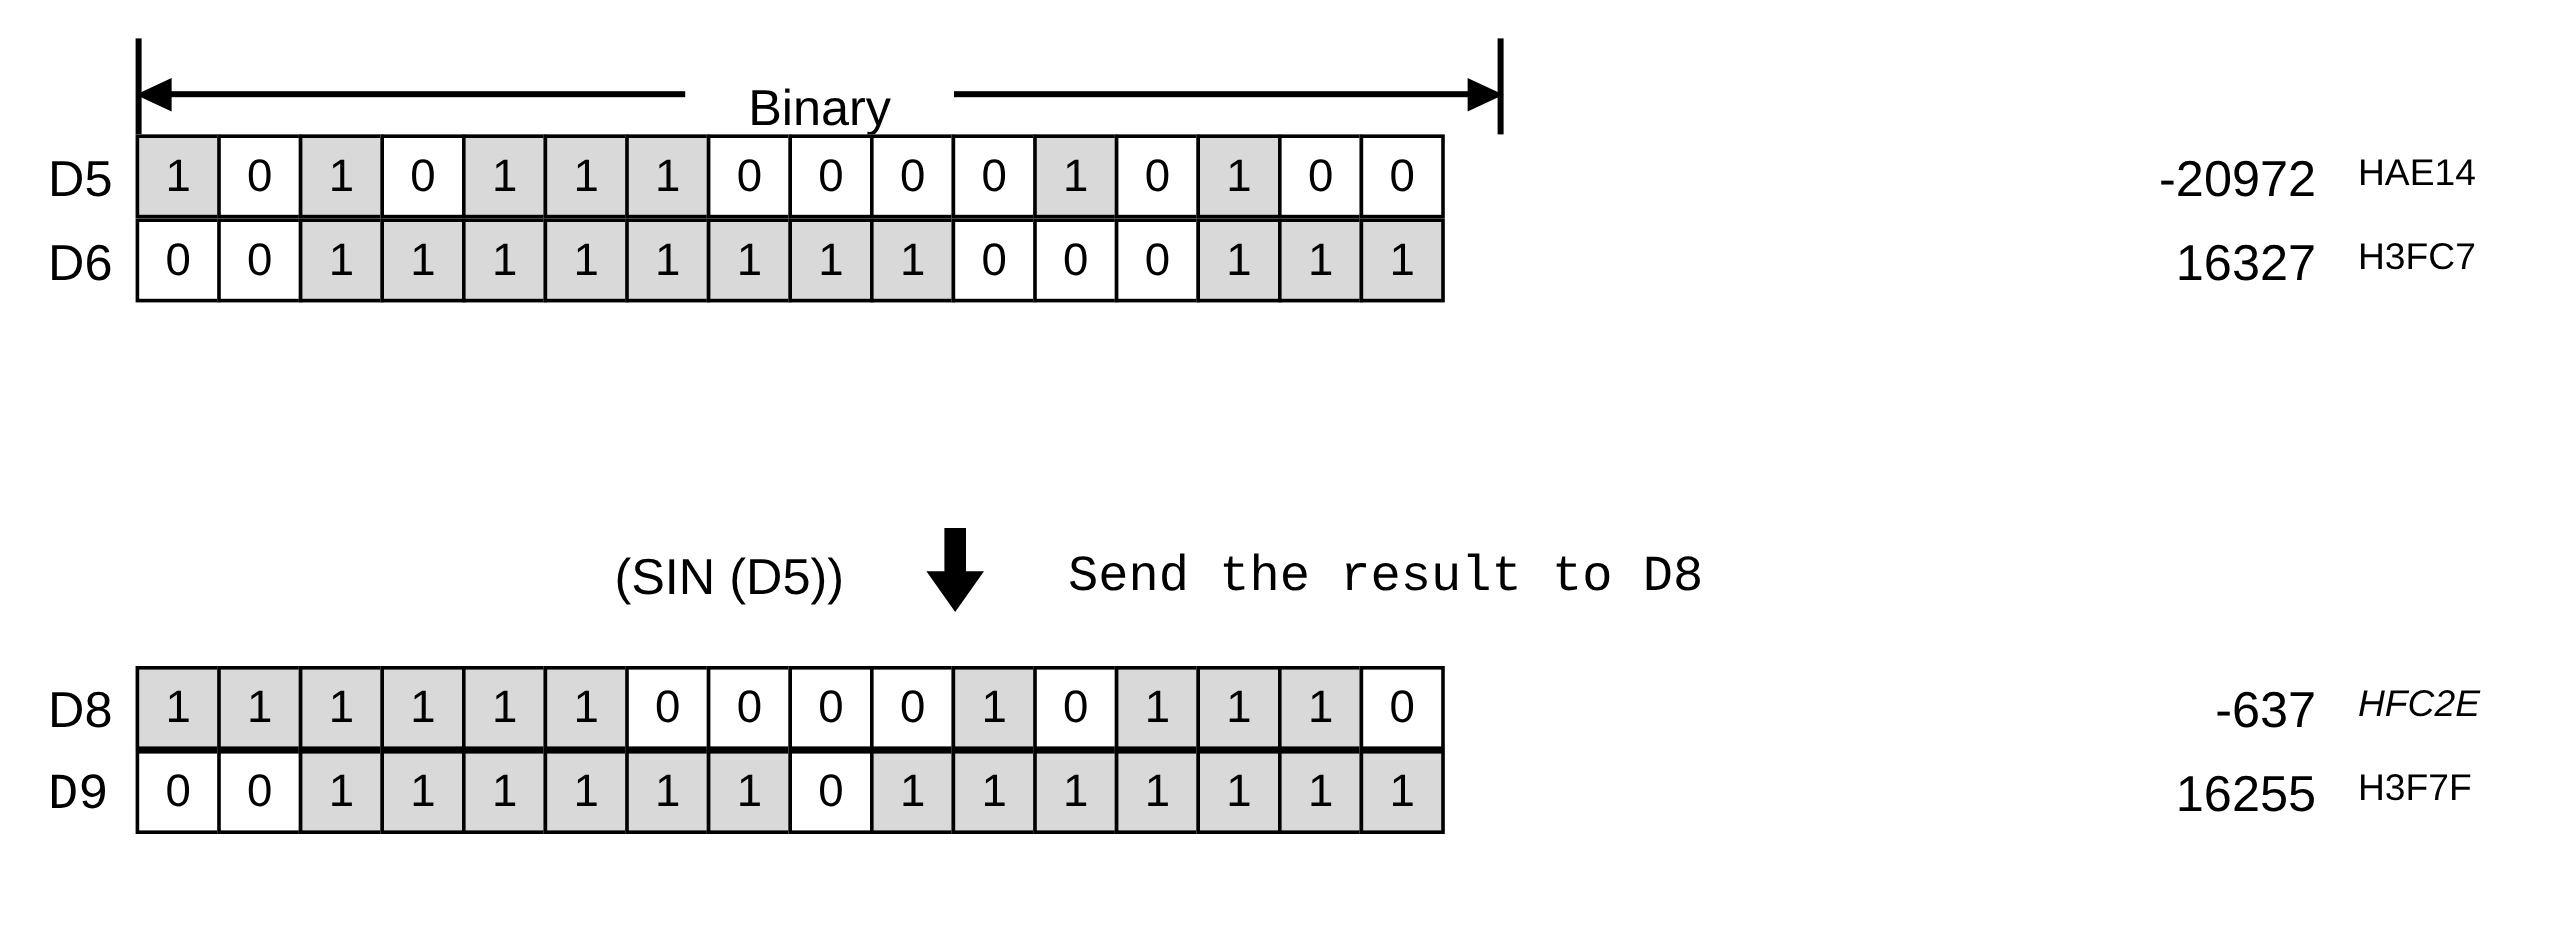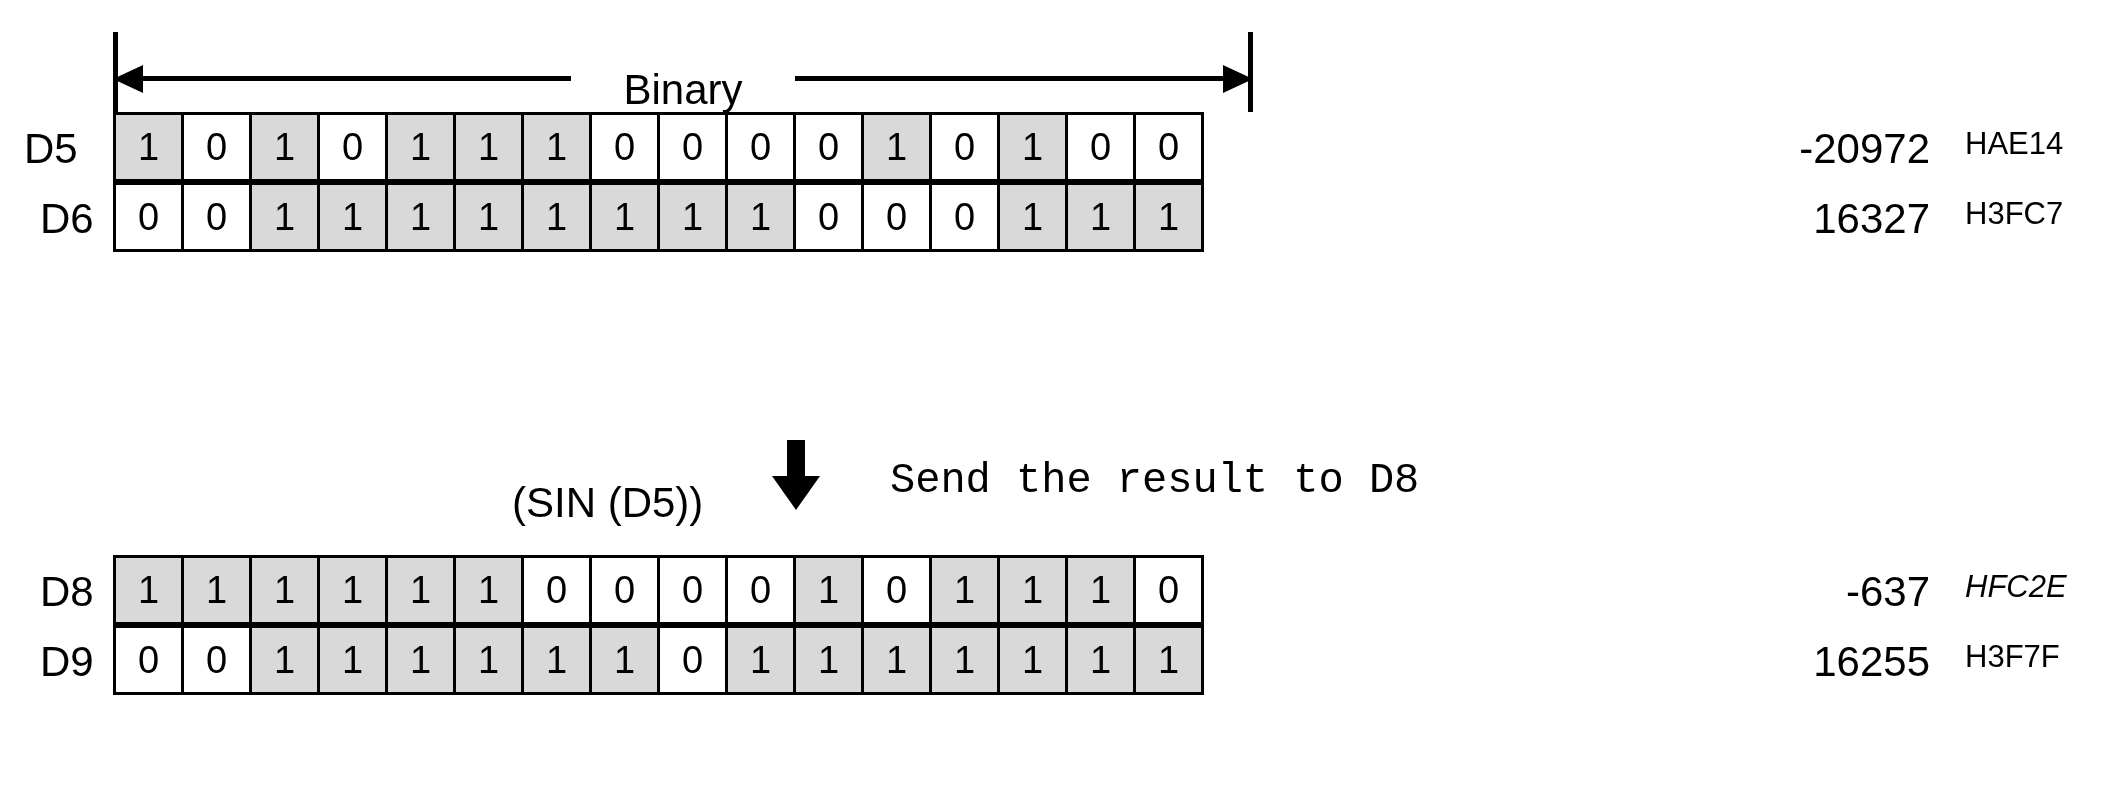--- a/index.html
+++ b/index.html
@@ -121,21 +121,20 @@
     line-height: 1;
     margin-top: 15px;
   }
 
   
   .op-left {
     position: absolute;
     font-size: 42px;
     line-height: 1;
     white-space: nowrap;
-    margin-top: 22px;
   }
   .op-right {
     position: absolute;
     font-size: 42px;
     line-height: 1;
     white-space: nowrap;
     font-family: Liberation Mono, monospace;
   }
   .down-arrow {
     position: absolute;
@@ -149,21 +148,21 @@
   <div class="span-wrap">
     <div class="tick left"></div>
     <div class="tick right"></div>
     <div class="span-line l"></div>
     <div class="span-line r"></div>
     <div class="arrowhead left"></div>
     <div class="arrowhead right"></div>
     <div class="span-label">Binary</div>
   </div>
 
-  <div class="row-label" style="left:24px; top:128px;text-align:center;">D5</div>
+  <div class="row-label" style="left:40px; top:128px;text-align:center;">D5</div>
   <div class="row-label" style="left:40px; top:198px;text-align:center;">D6</div>
 
   <div class="bit-block" id="top-bits" style="left:113px; top:112px;">
       <div class="bit-row">
         <div class="bit-cell on">1</div>
         <div class="bit-cell">0</div>
         <div class="bit-cell on">1</div>
         <div class="bit-cell">0</div>
         <div class="bit-cell on">1</div>
         <div class="bit-cell on">1</div>
@@ -208,21 +207,21 @@
 
   <div class="down-arrow" style="left:767px; top:440px;">
     <svg width="58" height="72" viewBox="0 0 58 72" xmlns="http://www.w3.org/2000/svg">
       <path d="M20 0 h18 v36 h15 L29 70 L5 36 h15 z" fill="#000"></path>
     </svg>
   </div>
 
   <div class="op-right" style="left:890px; top:460px;">Send the result to D8</div>
 
   <div class="row-label" style="left:40px; top:571px;">D8</div>
-  <div class="row-label" style="left:40px; top:641px;">D9</div>
+  <div class="row-label" style="left:40px; top:641px;font-family:Liberation Mono, monospace;">D9</div>
 
   <div class="bit-block" id="bottom-bits" style="left:113px; top:555px;">
       <div class="bit-row">
         <div class="bit-cell on">1</div>
         <div class="bit-cell on">1</div>
         <div class="bit-cell on">1</div>
         <div class="bit-cell on">1</div>
         <div class="bit-cell on">1</div>
         <div class="bit-cell on">1</div>
         <div class="bit-cell">0</div>

